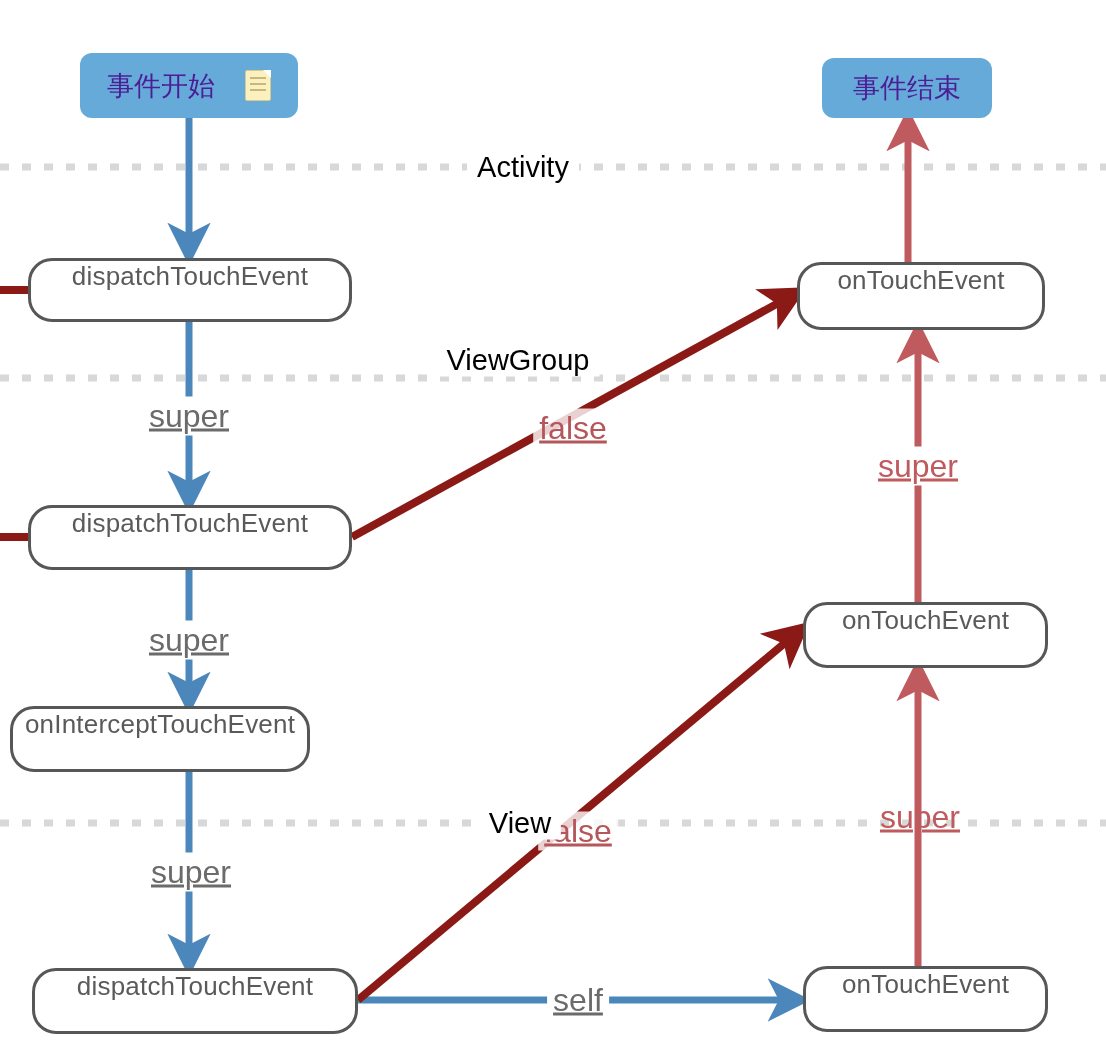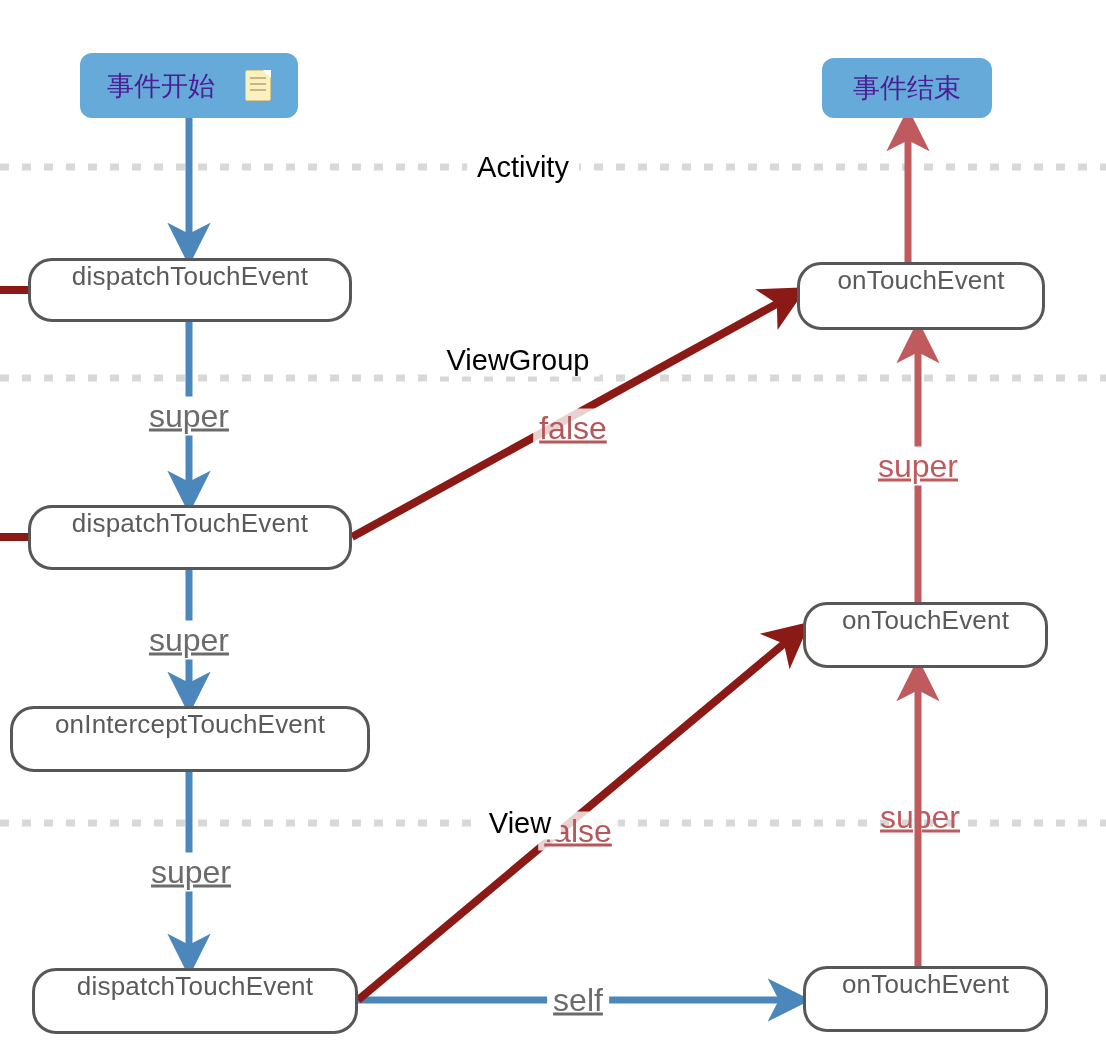--- a/index.html
+++ b/index.html
@@ -164,21 +164,21 @@
   </div>
 
   <div class="node" style="left:797px; top:262px; width:248px; height:68px;">
     <span>onTouchEvent</span>
   </div>
 
   <div class="node" style="left:28px; top:505px; width:324px; height:65px;">
     <span>dispatchTouchEvent</span>
   </div>
 
-  <div class="node" style="left:10px; top:706px; width:360px; height:66px;">
+  <div class="node" style="left:10px; top:706px; width:300px; height:66px;">
     <span>onInterceptTouchEvent</span>
   </div>
 
   <div class="node" style="left:803px; top:602px; width:245px; height:66px;">
     <span>onTouchEvent</span>
   </div>
 
   <div class="node" style="left:32px; top:968px; width:326px; height:66px;">
     <span>dispatchTouchEvent</span>
   </div>

